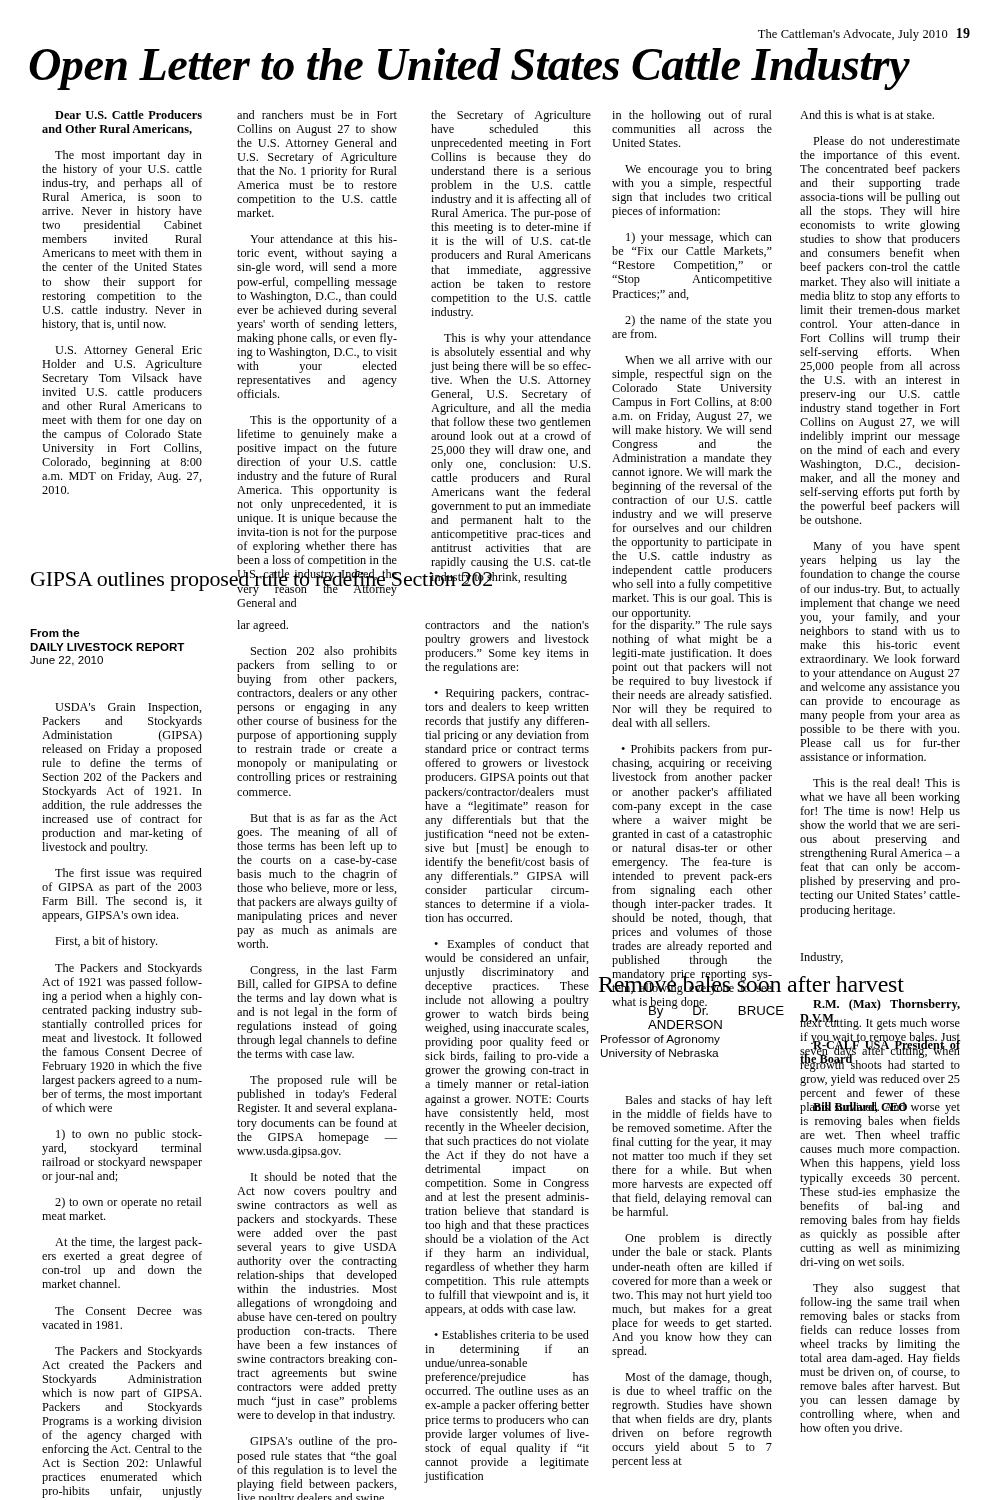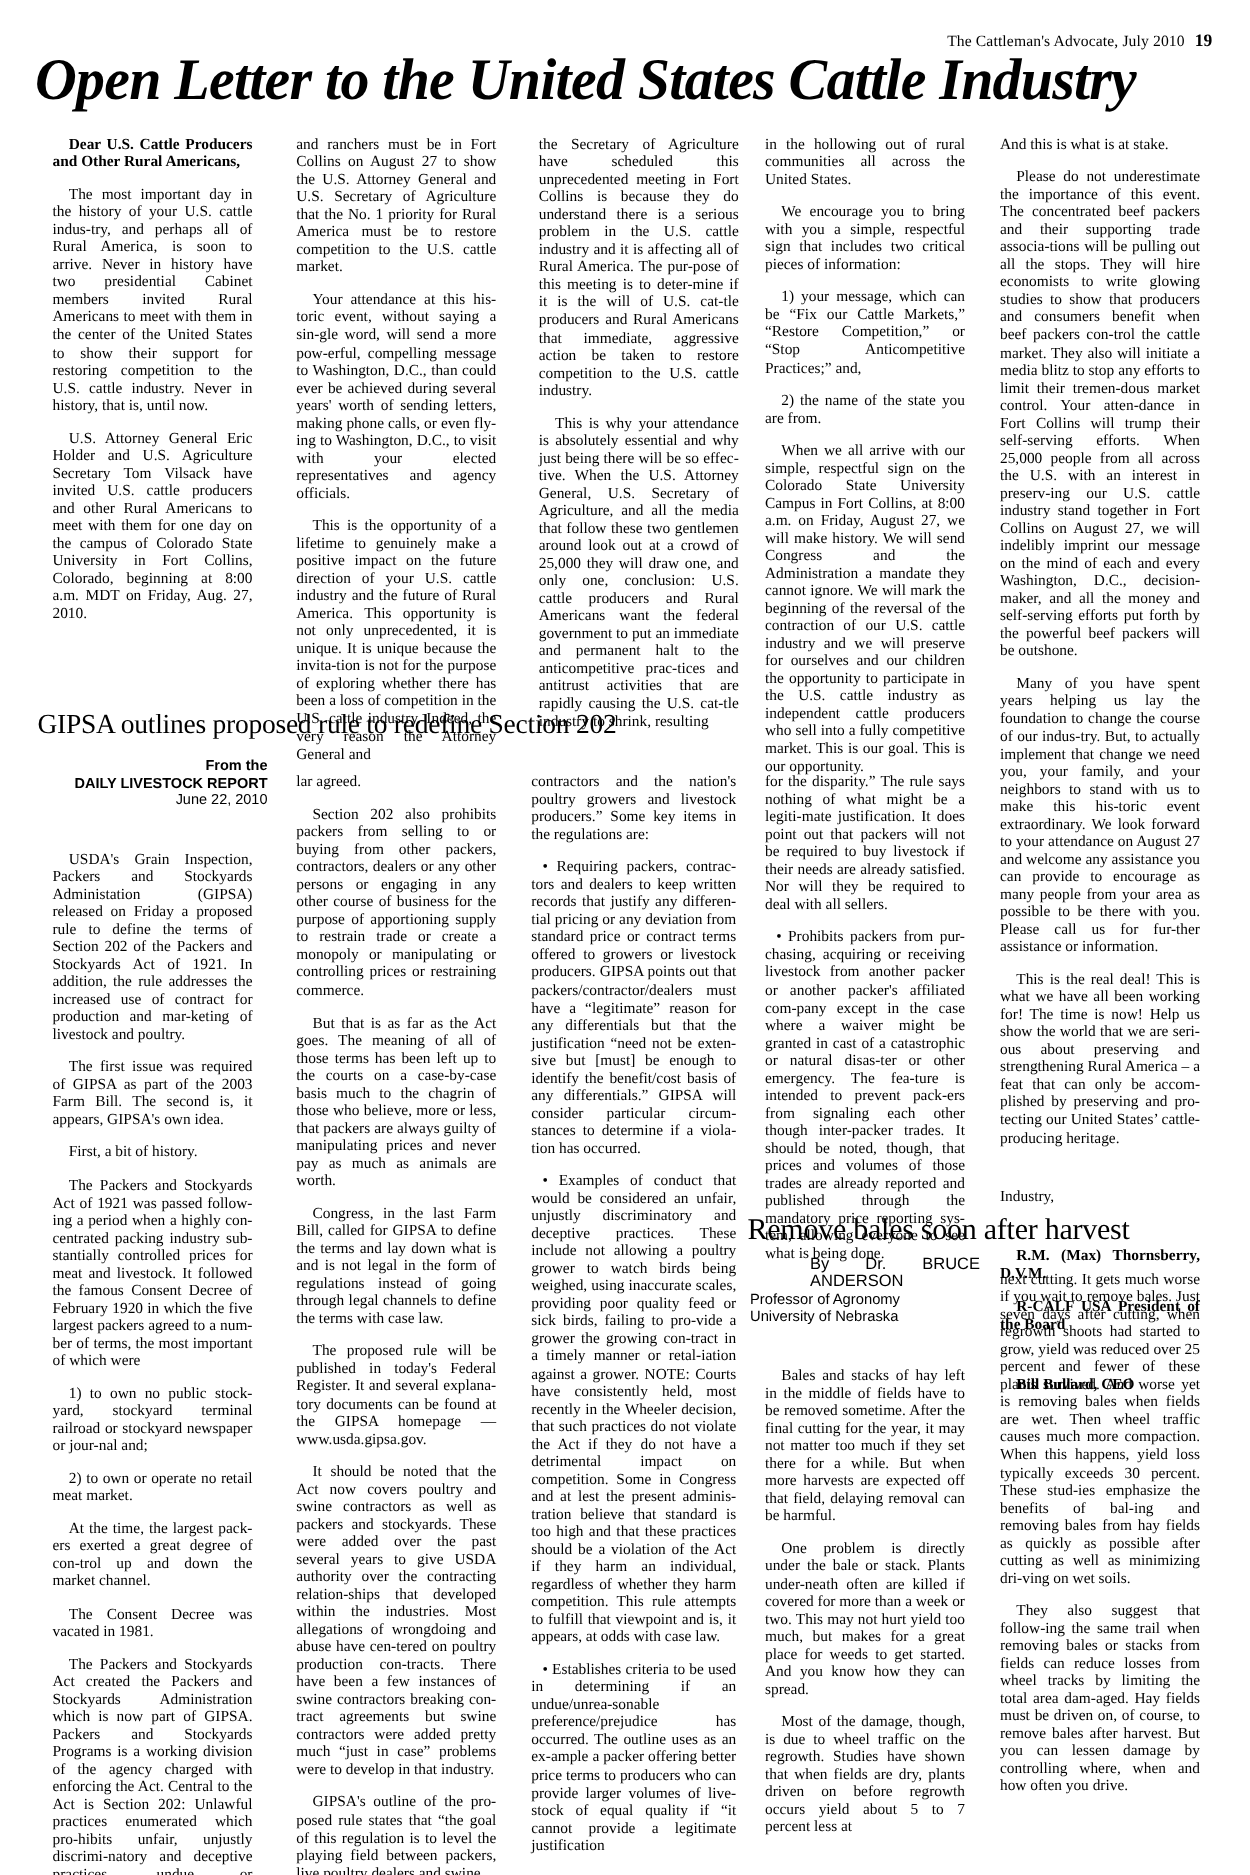--- a/index.html
+++ b/index.html
@@ -93,21 +93,22 @@
     line-height: 38px;
     letter-spacing: -0.2px;
     white-space: nowrap;
   }
 
   
   .byline {
     font-family: "Liberation Sans", sans-serif;
     font-size: 11.6px;
     line-height: 13.6px;
-    text-align: right;
+    text-align: left;
+    margin-top: 20px;
   }
   .byline .b { font-weight: bold; }
 
   
   #gipsa-c1 { left: 30px;  top: 606px; width: 184px; }
   #gipsa-c2 { left: 225px; top: 606px; width: 184px; }
   #gipsa-c3 { left: 413px; top: 606px; width: 188px; }
   #gipsa-c4 { left: 600px; top: 606px; width: 184px; }
 
   

